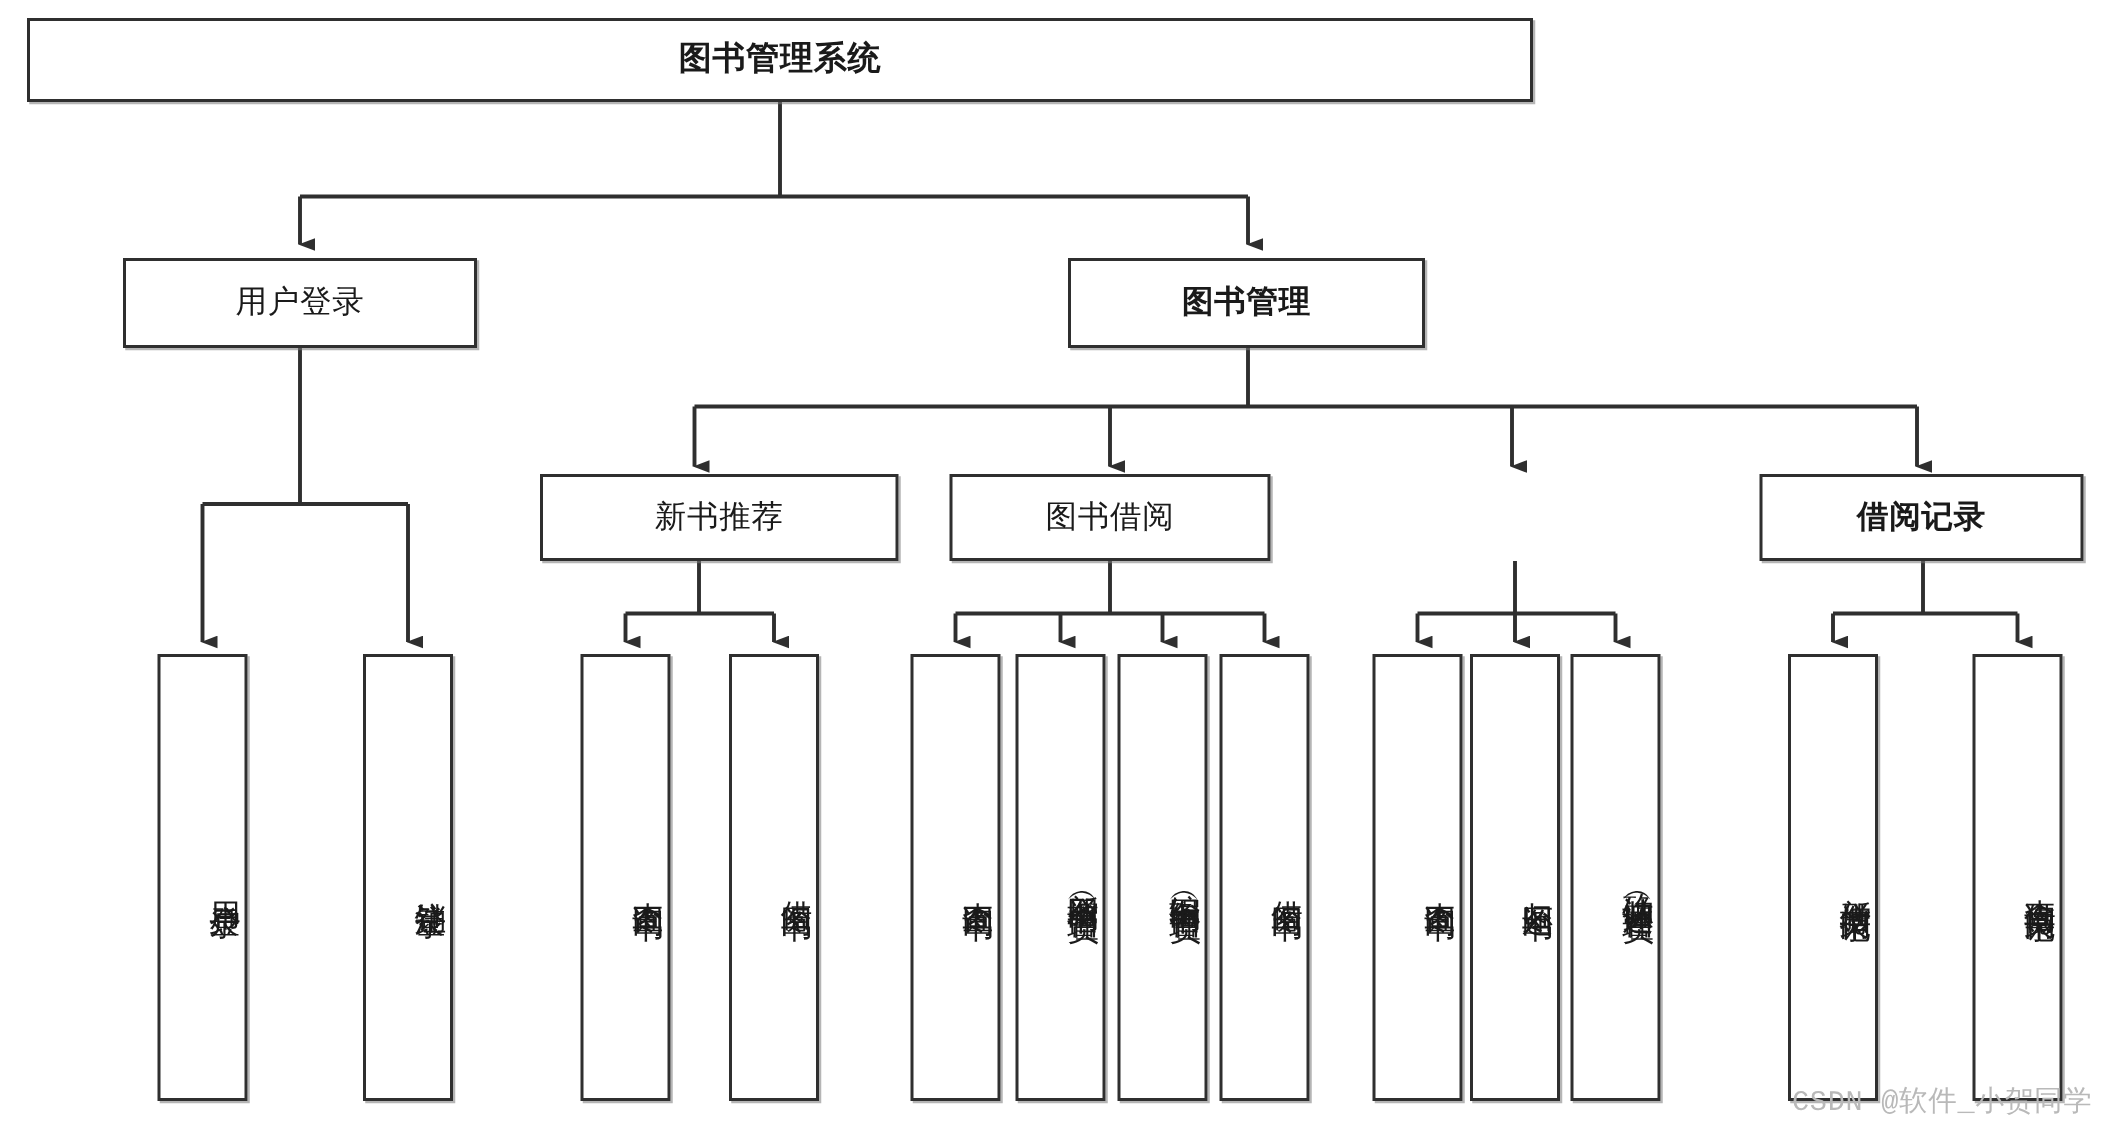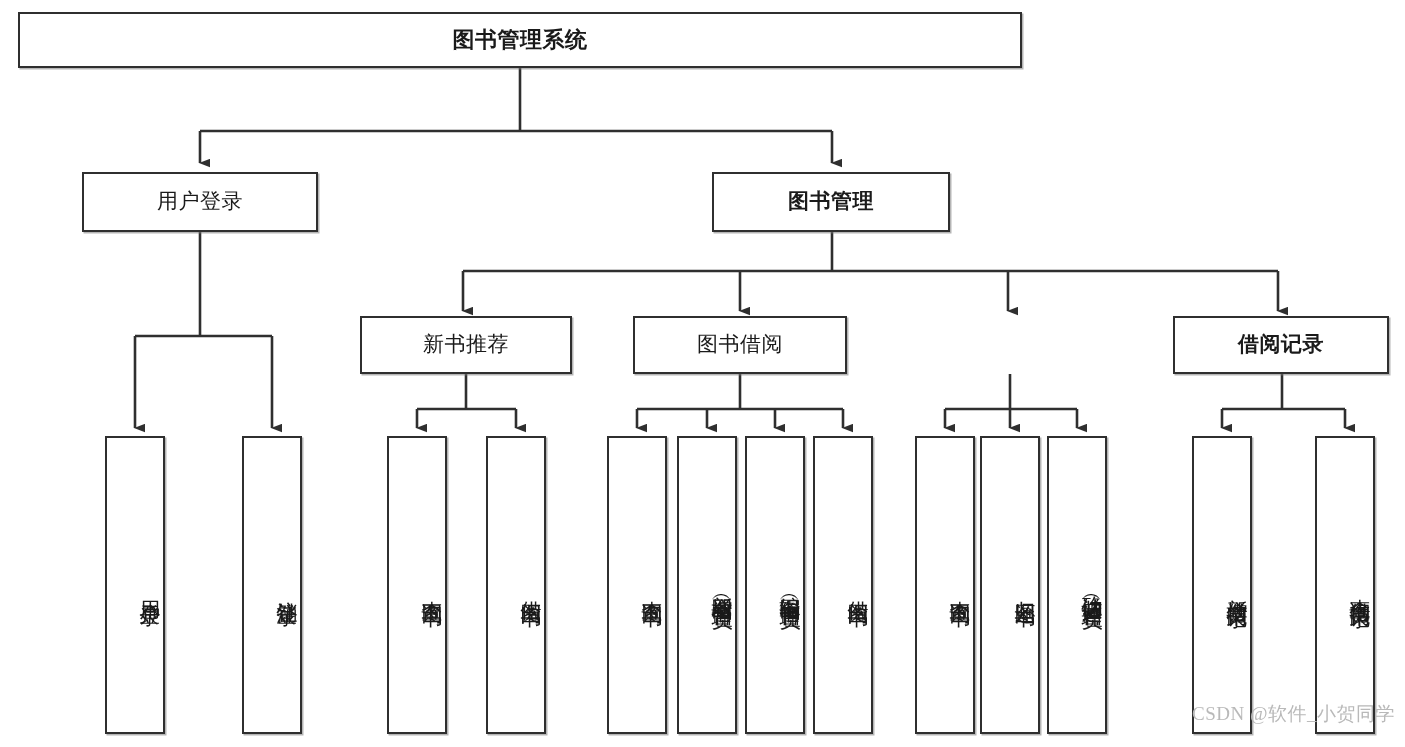--- a/index.html
+++ b/index.html
@@ -47,25 +47,25 @@
     writing-mode:vertical-rl;
     text-orientation:upright;
     display:block;
     max-height:100%;
   }
   
   #wires{position:absolute;left:0;top:0;width:1405px;height:747px;pointer-events:none;}
   
   #watermark{
     position:absolute;
-    right:10px;bottom:20px;
+    right:10px;bottom:0;
     font-size:19px;
     color:#b9b9b9;
     white-space:nowrap;
-    font-family:Liberation Serif, serif;
+    font-family:Liberation Mono, monospace;
     letter-spacing:.5px;
     text-align:right;
   }
 </style>
 </head>
 <body>
 
 <div id="canvas">
 
   <svg id="wires" viewBox="0 0 1405 747">
@@ -117,21 +117,21 @@
       <path d="M1345,409 L1345,428" marker-end="url(#ah)"></path>
     </g>
   </svg>
 
   <div class="node h root" style="left:18px;top:12px;width:1004px;height:56px;font-weight:bold;">图书管理系统</div>
 
   <div class="node h" style="left:82px;top:172px;width:236px;height:60px;">用户登录</div>
 
   <div class="node h" style="left:712px;top:172px;width:238px;height:60px;font-weight:bold;">图书管理</div>
 
-  <div class="node h" style="left:360px;top:316px;width:212px;height:58px;">新书推荐</div>
+  <div class="node h" style="left:360px;top:316px;width:239px;height:58px;">新书推荐</div>
 
   <div class="node h" style="left:633px;top:316px;width:214px;height:58px;">图书借阅</div>
 
 
   <div class="node h" style="left:1173px;top:316px;width:216px;height:58px;font-weight:bold;">借阅记录</div>
 
   <div class="node v" style="left:105px;top:436px;width:60px;height:298px;">
     <span class="vtxt">用户登录</span>
   </div>
   <div class="node v" style="left:242px;top:436px;width:60px;height:298px;">

